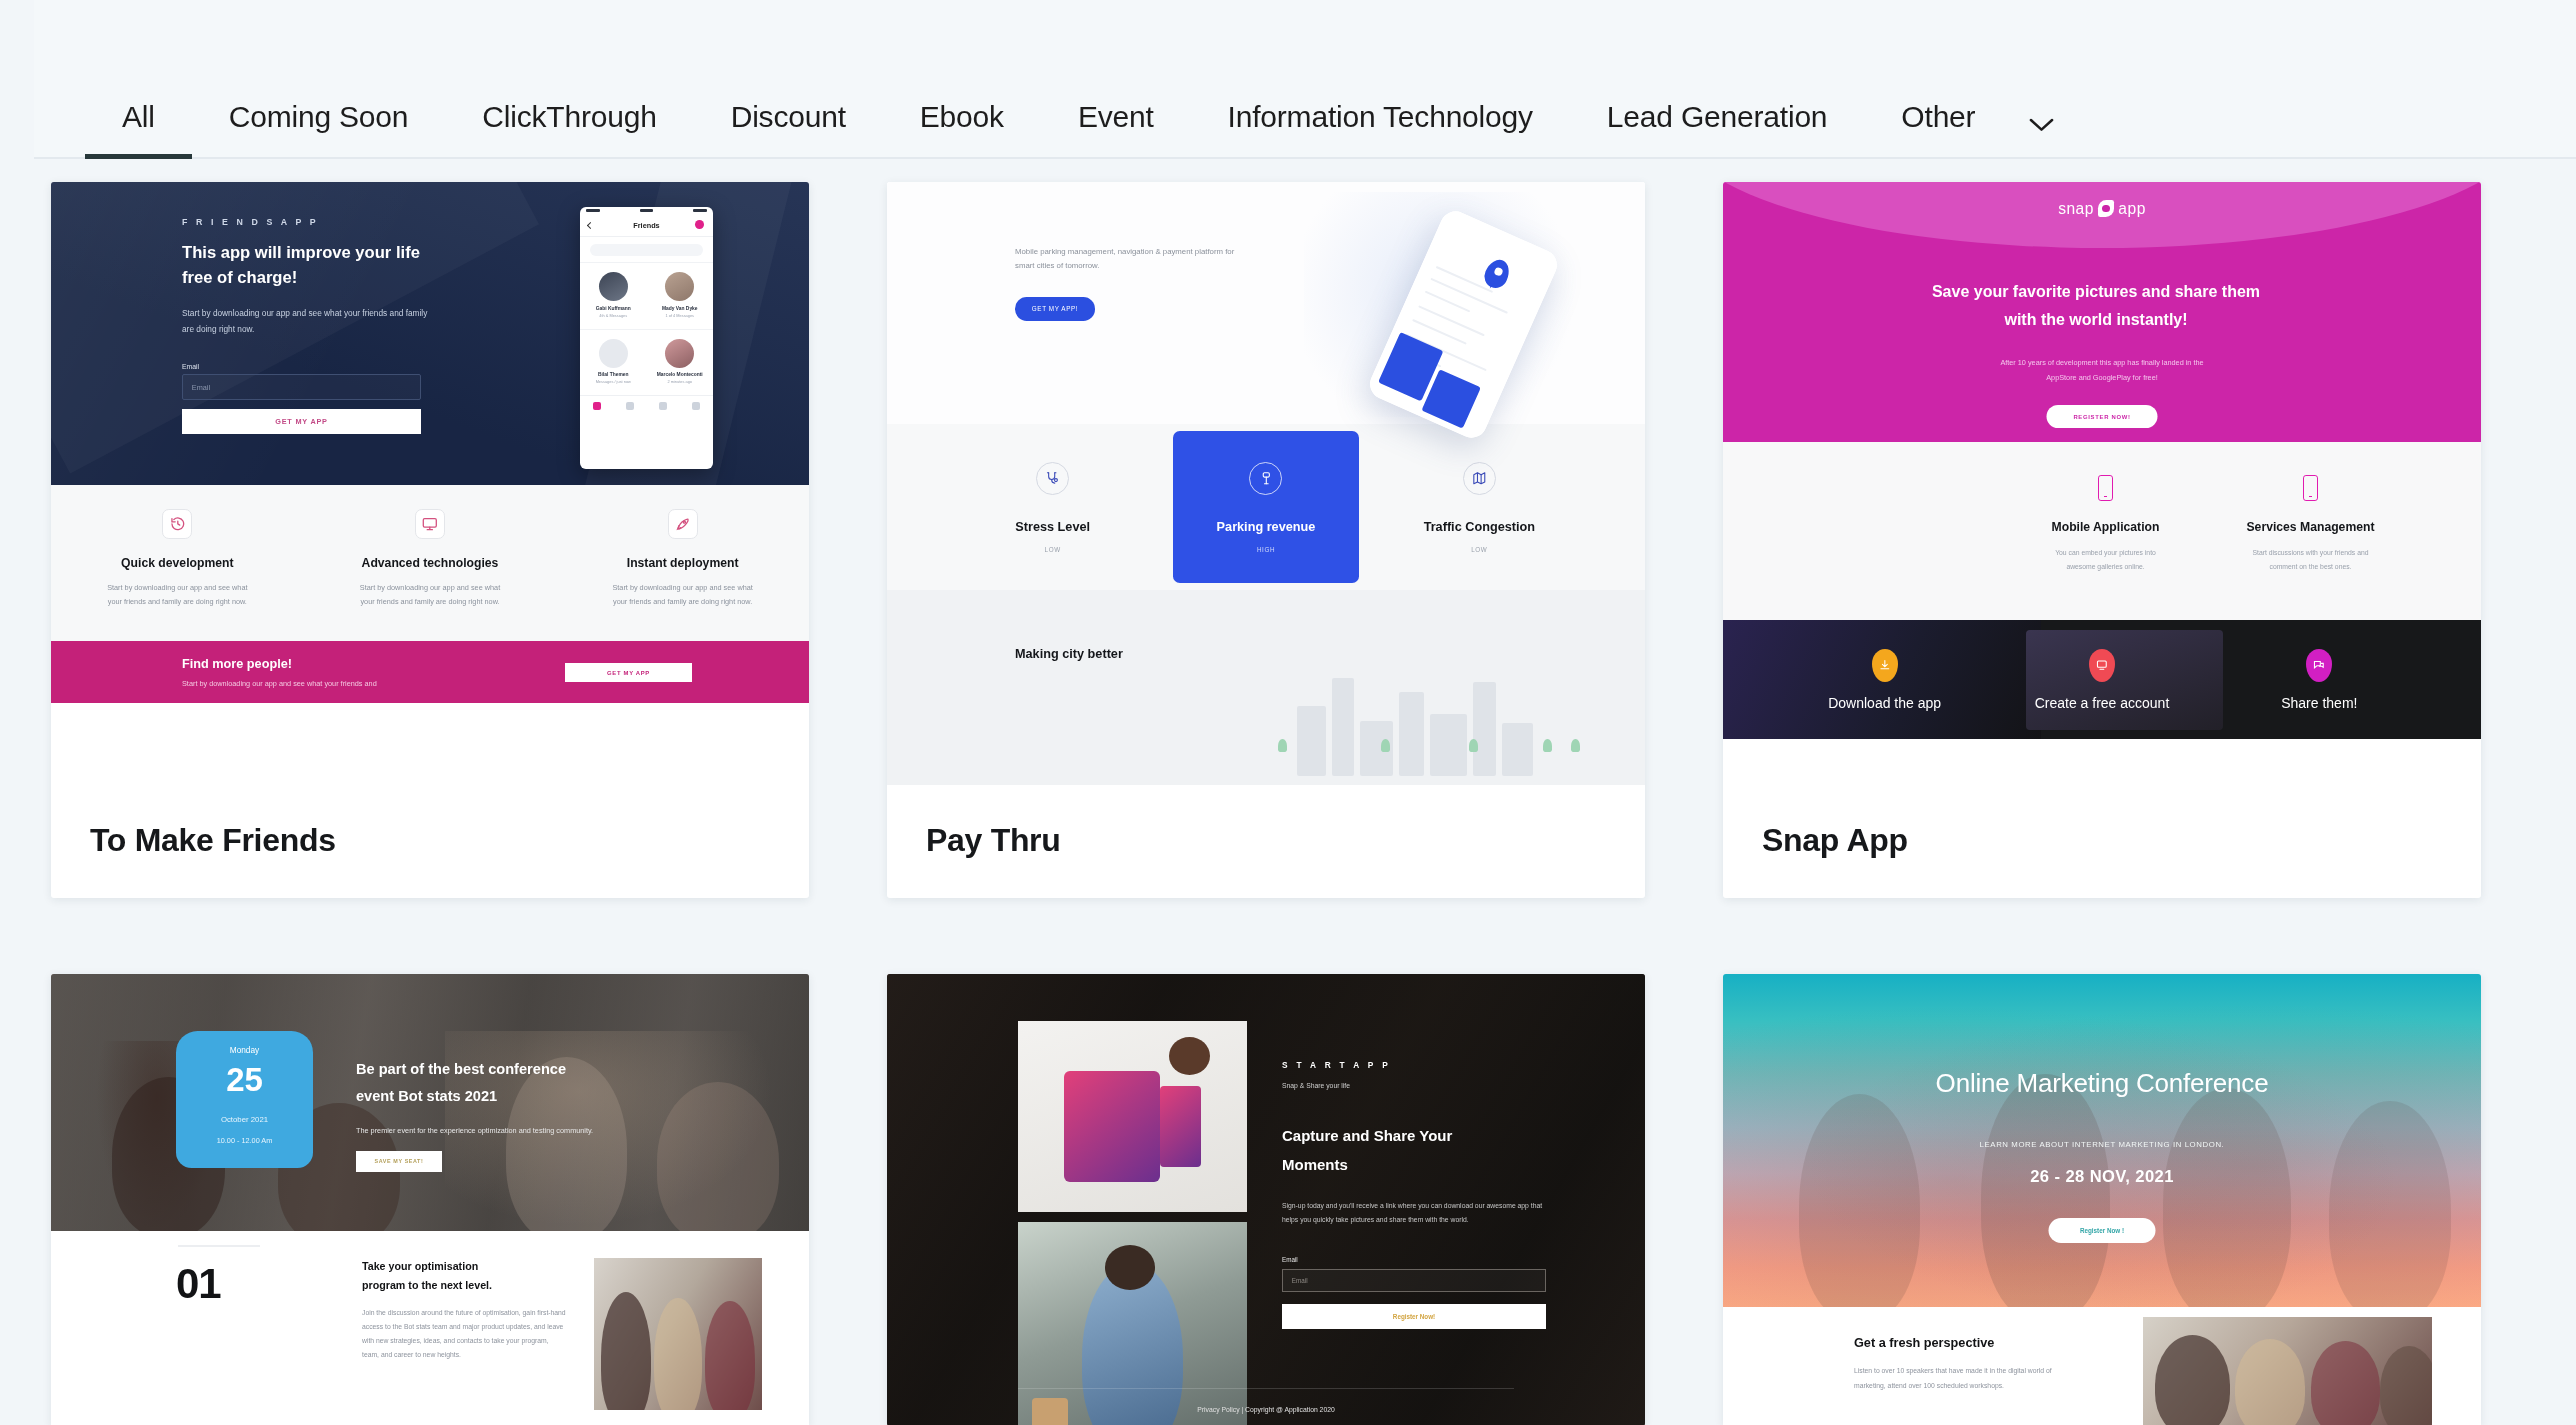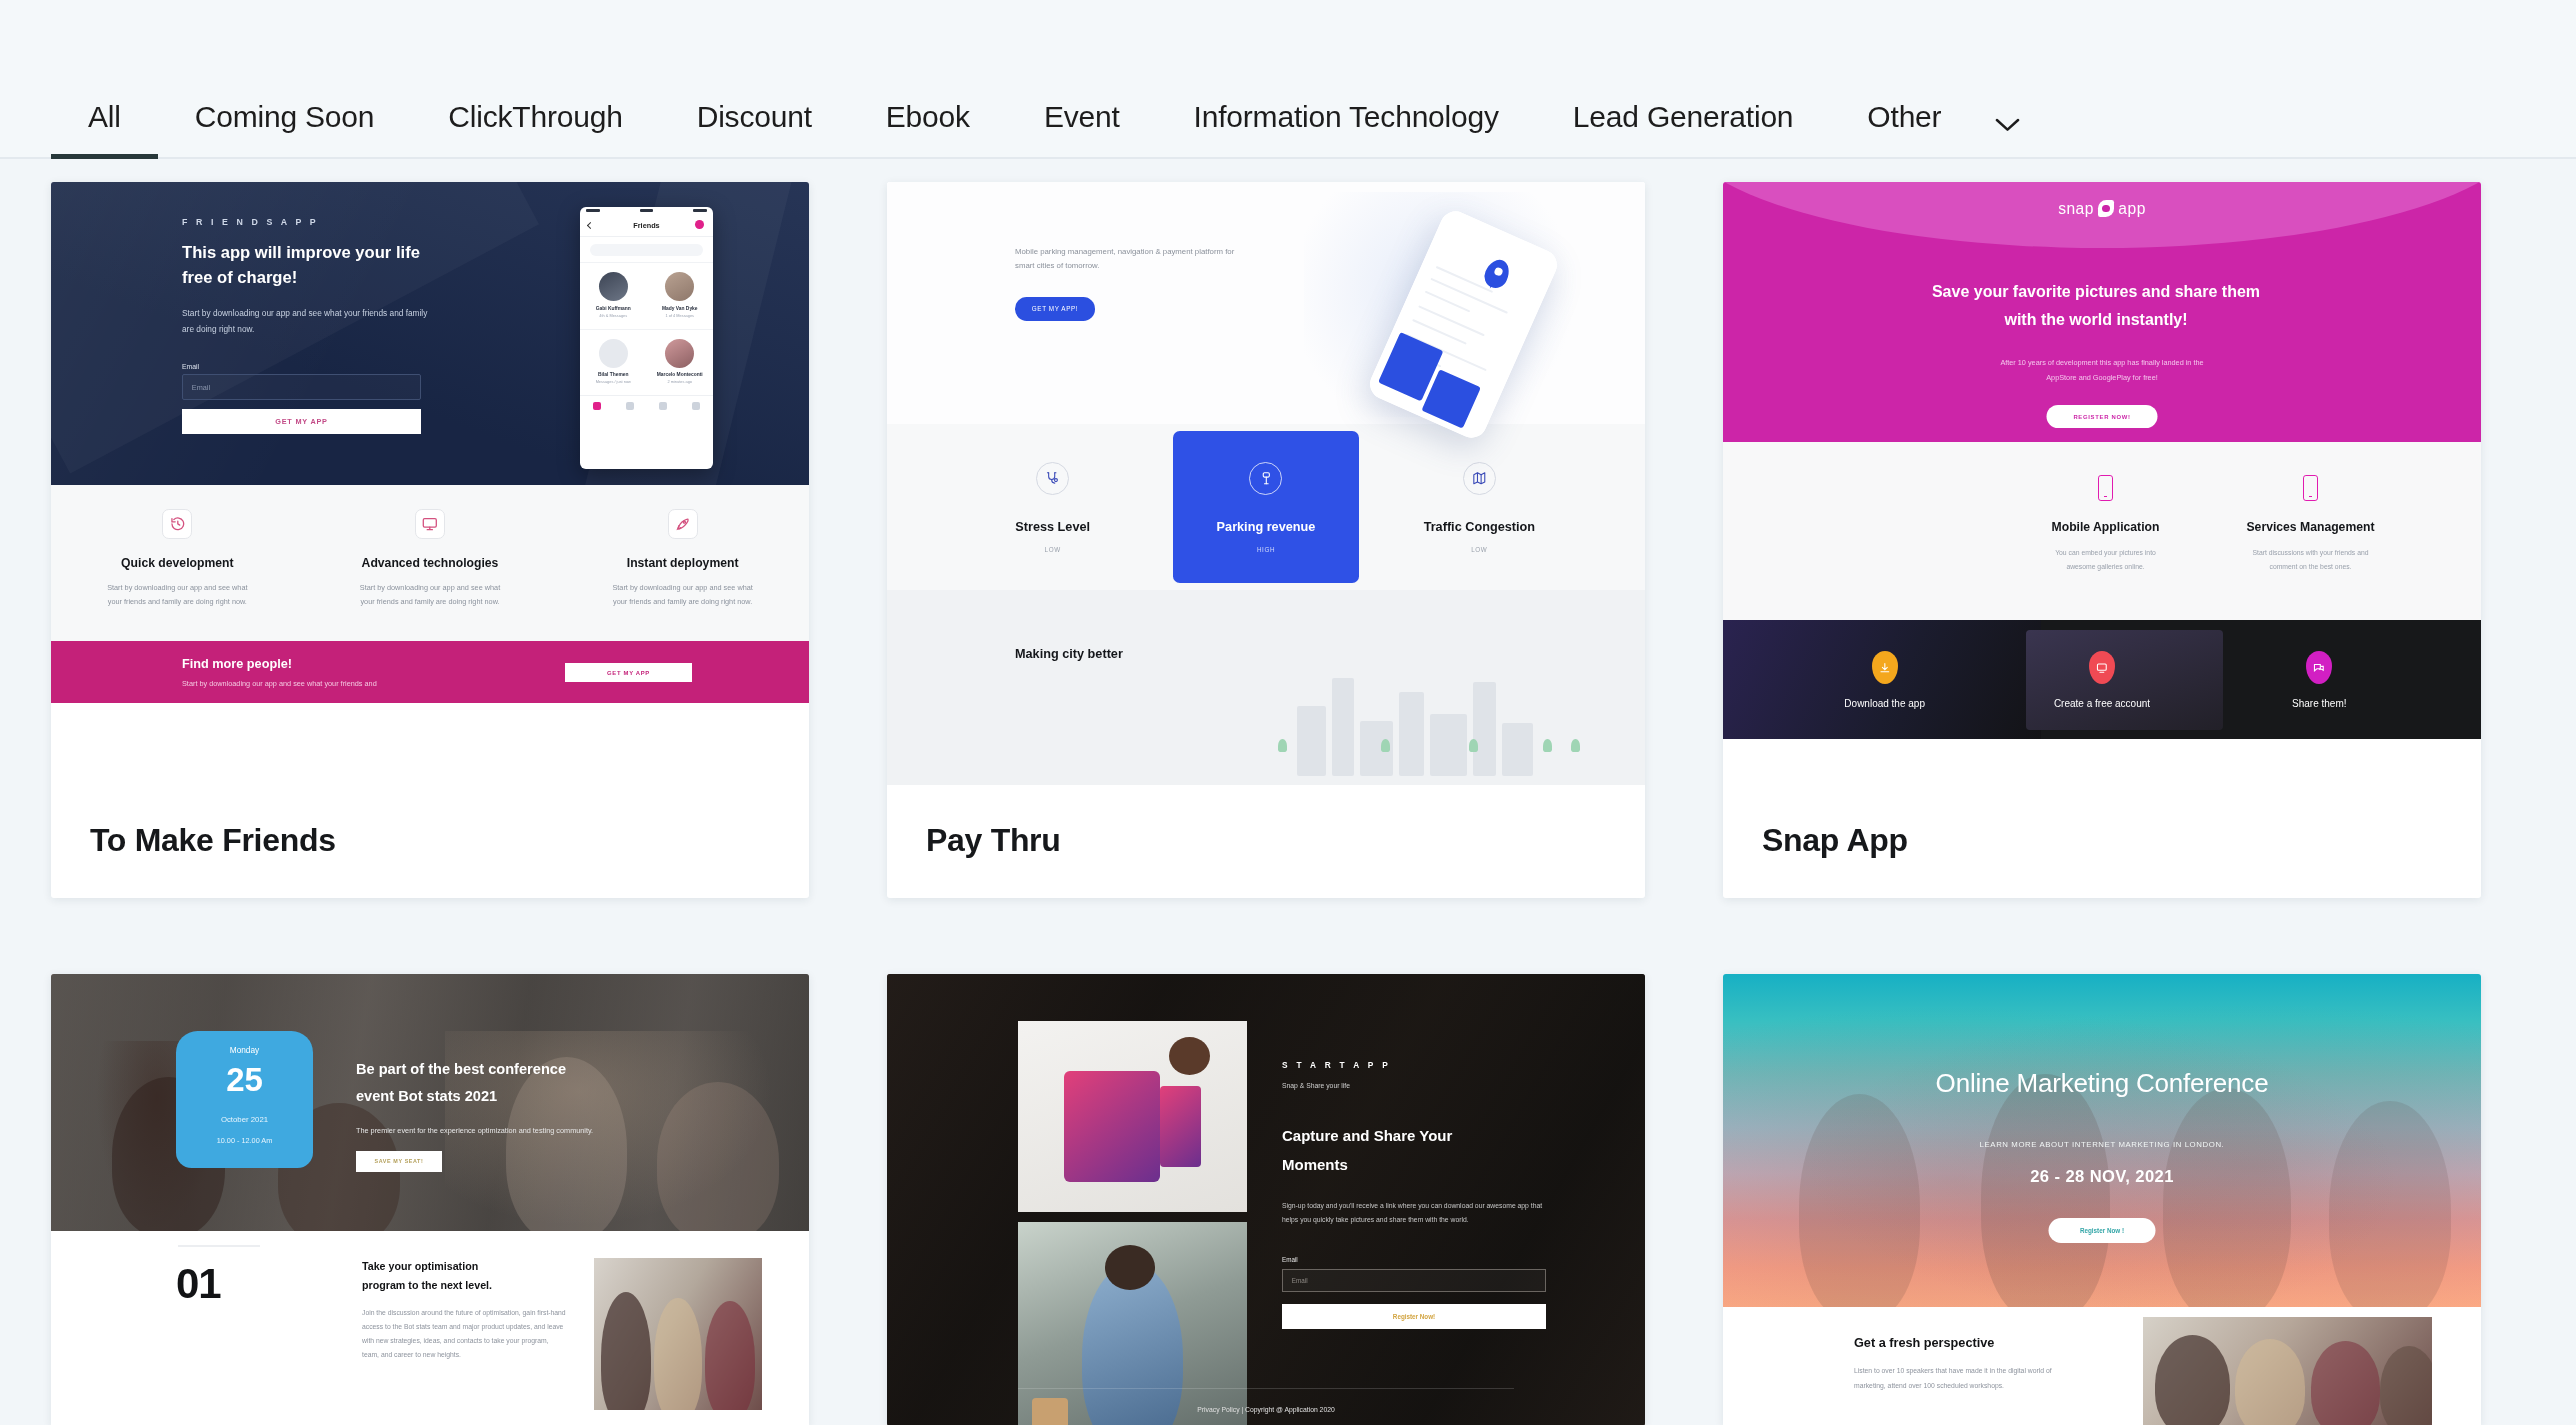--- a/index.html
+++ b/index.html
@@ -12,20 +12,21 @@
 
   
   .tabbar {
     position: relative;
     height: 159px;
     background: #f4f8fa;
     display: flex;
     align-items: flex-end;
     padding-left: 51px;
     padding-right: 39px;
+    margin-left: 34px;
   }
   .tabbar::after {
     content: "";
     position: absolute;
     left: 0; right: 0; bottom: 0;
     height: 2px;
     background: #e3e9ee;
   }
   .tabs { display: flex; align-items: flex-end; gap: 0; flex: 1; }
   .tab {
@@ -247,21 +248,21 @@
   .c3-dark { height: 119px; background:#17181a; position:relative; overflow:hidden;}
   .c3-dark::before{content:"";position:absolute;left:0;top:0;width:42%;height:100%;
       background:linear-gradient(115deg,#2a2350 0%, #1b1c2e 55%, #131316 100%);}
   .c3-dark::after{content:"";position:absolute;left:40%;top:8%;width:26%;height:84%;
       background:linear-gradient(160deg,#3a3550,#222028);border-radius:3.9px;}
   .c3-steps { position:absolute; inset:0; display:flex; justify-content:space-around;
               align-items:center; z-index:3; padding: 0 53px;}
   .c3-step { text-align:center; width: 166px;}
   .c3-sic { width:26px;height:33px;margin:0 auto 13.7px;border-radius:50% 50% 50% 50%/45% 45% 55% 55%;
             display:flex;align-items:center;justify-content:center;}
-  .c3-sl { font-size:10px; color:#fff;}
+  .c3-sl { font-size:14px; color:#fff;}
 
   
   .c4-hero { height: 257px; position:relative; overflow:hidden;
     background: linear-gradient(0deg, rgba(40,40,40,0.62), rgba(40,40,40,0.62)),
       linear-gradient(100deg,#a89c92 0%, #8e8279 22%, #b5a79c 40%, #7e746c 60%, #a0948b 80%, #6e665f 100%);
   }
   .c4-hero::before{content:"";position:absolute;left:6%;top:26%;width:16%;height:74%;
     background:radial-gradient(ellipse at 50% 30%, rgba(60,40,34,0.55), rgba(60,40,34,0) 70%);}
   .c4-hero::after{content:"";position:absolute;left:52%;top:22%;width:44%;height:78%;
     background:radial-gradient(ellipse at 40% 30%, rgba(200,175,150,0.32), rgba(200,175,150,0) 68%);}

